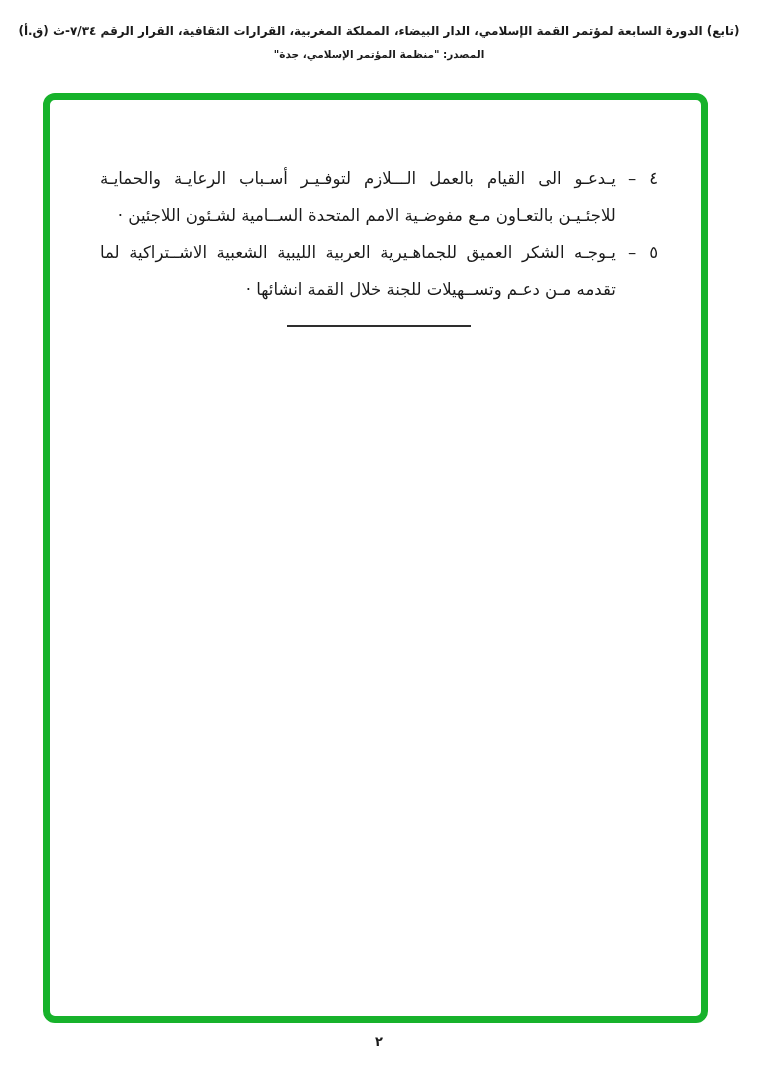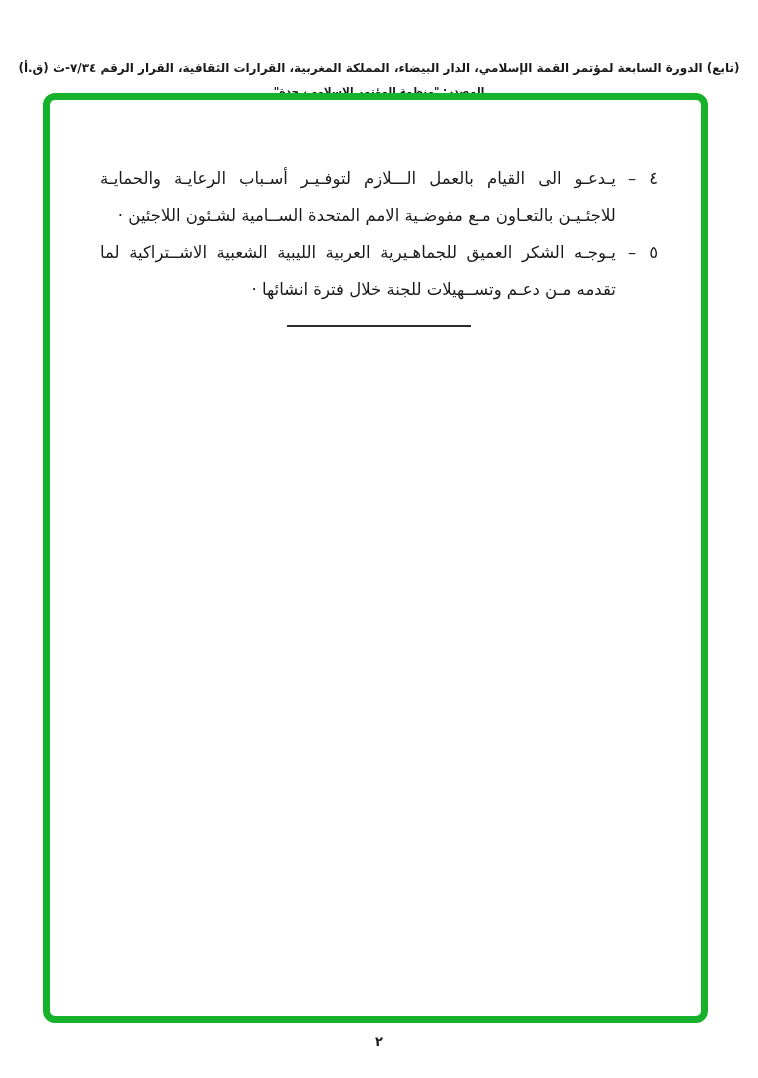--- a/index.html
+++ b/index.html
@@ -15,21 +15,20 @@
     color: #1a1a1a;
     overflow: hidden;
   }
   .page-header {
     position: absolute;
     top: 24px;
     left: 0;
     width: 758px;
     text-align: center;
     direction: rtl;
-    margin-top: 37px;
   }
   .header-line1 {
     font-size: 12px;
     font-weight: bold;
     white-space: nowrap;
     letter-spacing: 0.2px;
   }
   .header-line2 {
     font-size: 10.5px;
     font-weight: bold;
@@ -102,21 +101,21 @@
         <span class="clause-dash">–</span>
       </div>
       <div class="clause-text">يـدعـو الى القيام بالعمل الـــلازم لتوفـيـر أسـباب الرعايـة والحمايـة للاجئـيـن بالتعـاون مـع مفوضـية الامم المتحدة الســامية لشـئون اللاجئين ·</div>
     </div>
 
     <div class="clause">
       <div class="clause-marker">
         <span class="clause-number">٥</span>
         <span class="clause-dash">–</span>
       </div>
-      <div class="clause-text">يـوجـه الشكر العميق للجماهـيرية العربية الليبية الشعبية الاشــتراكية لما تقدمه مـن دعـم وتســهيلات للجنة خلال فترة انشائها ·</div>
+      <div class="clause-text">يـوجـه الشكر العميق للجماهـيرية العربية الليبية الشعبية الاشــتراكية لما تقدمه مـن دعـم وتســهيلات للجنة خلال القمة انشائها ·</div>
     </div>
 
     <div class="separator-rule"></div>
 
   </div>
 </div>
 
 <div class="page-number">٢</div>
 
 </body></html>

